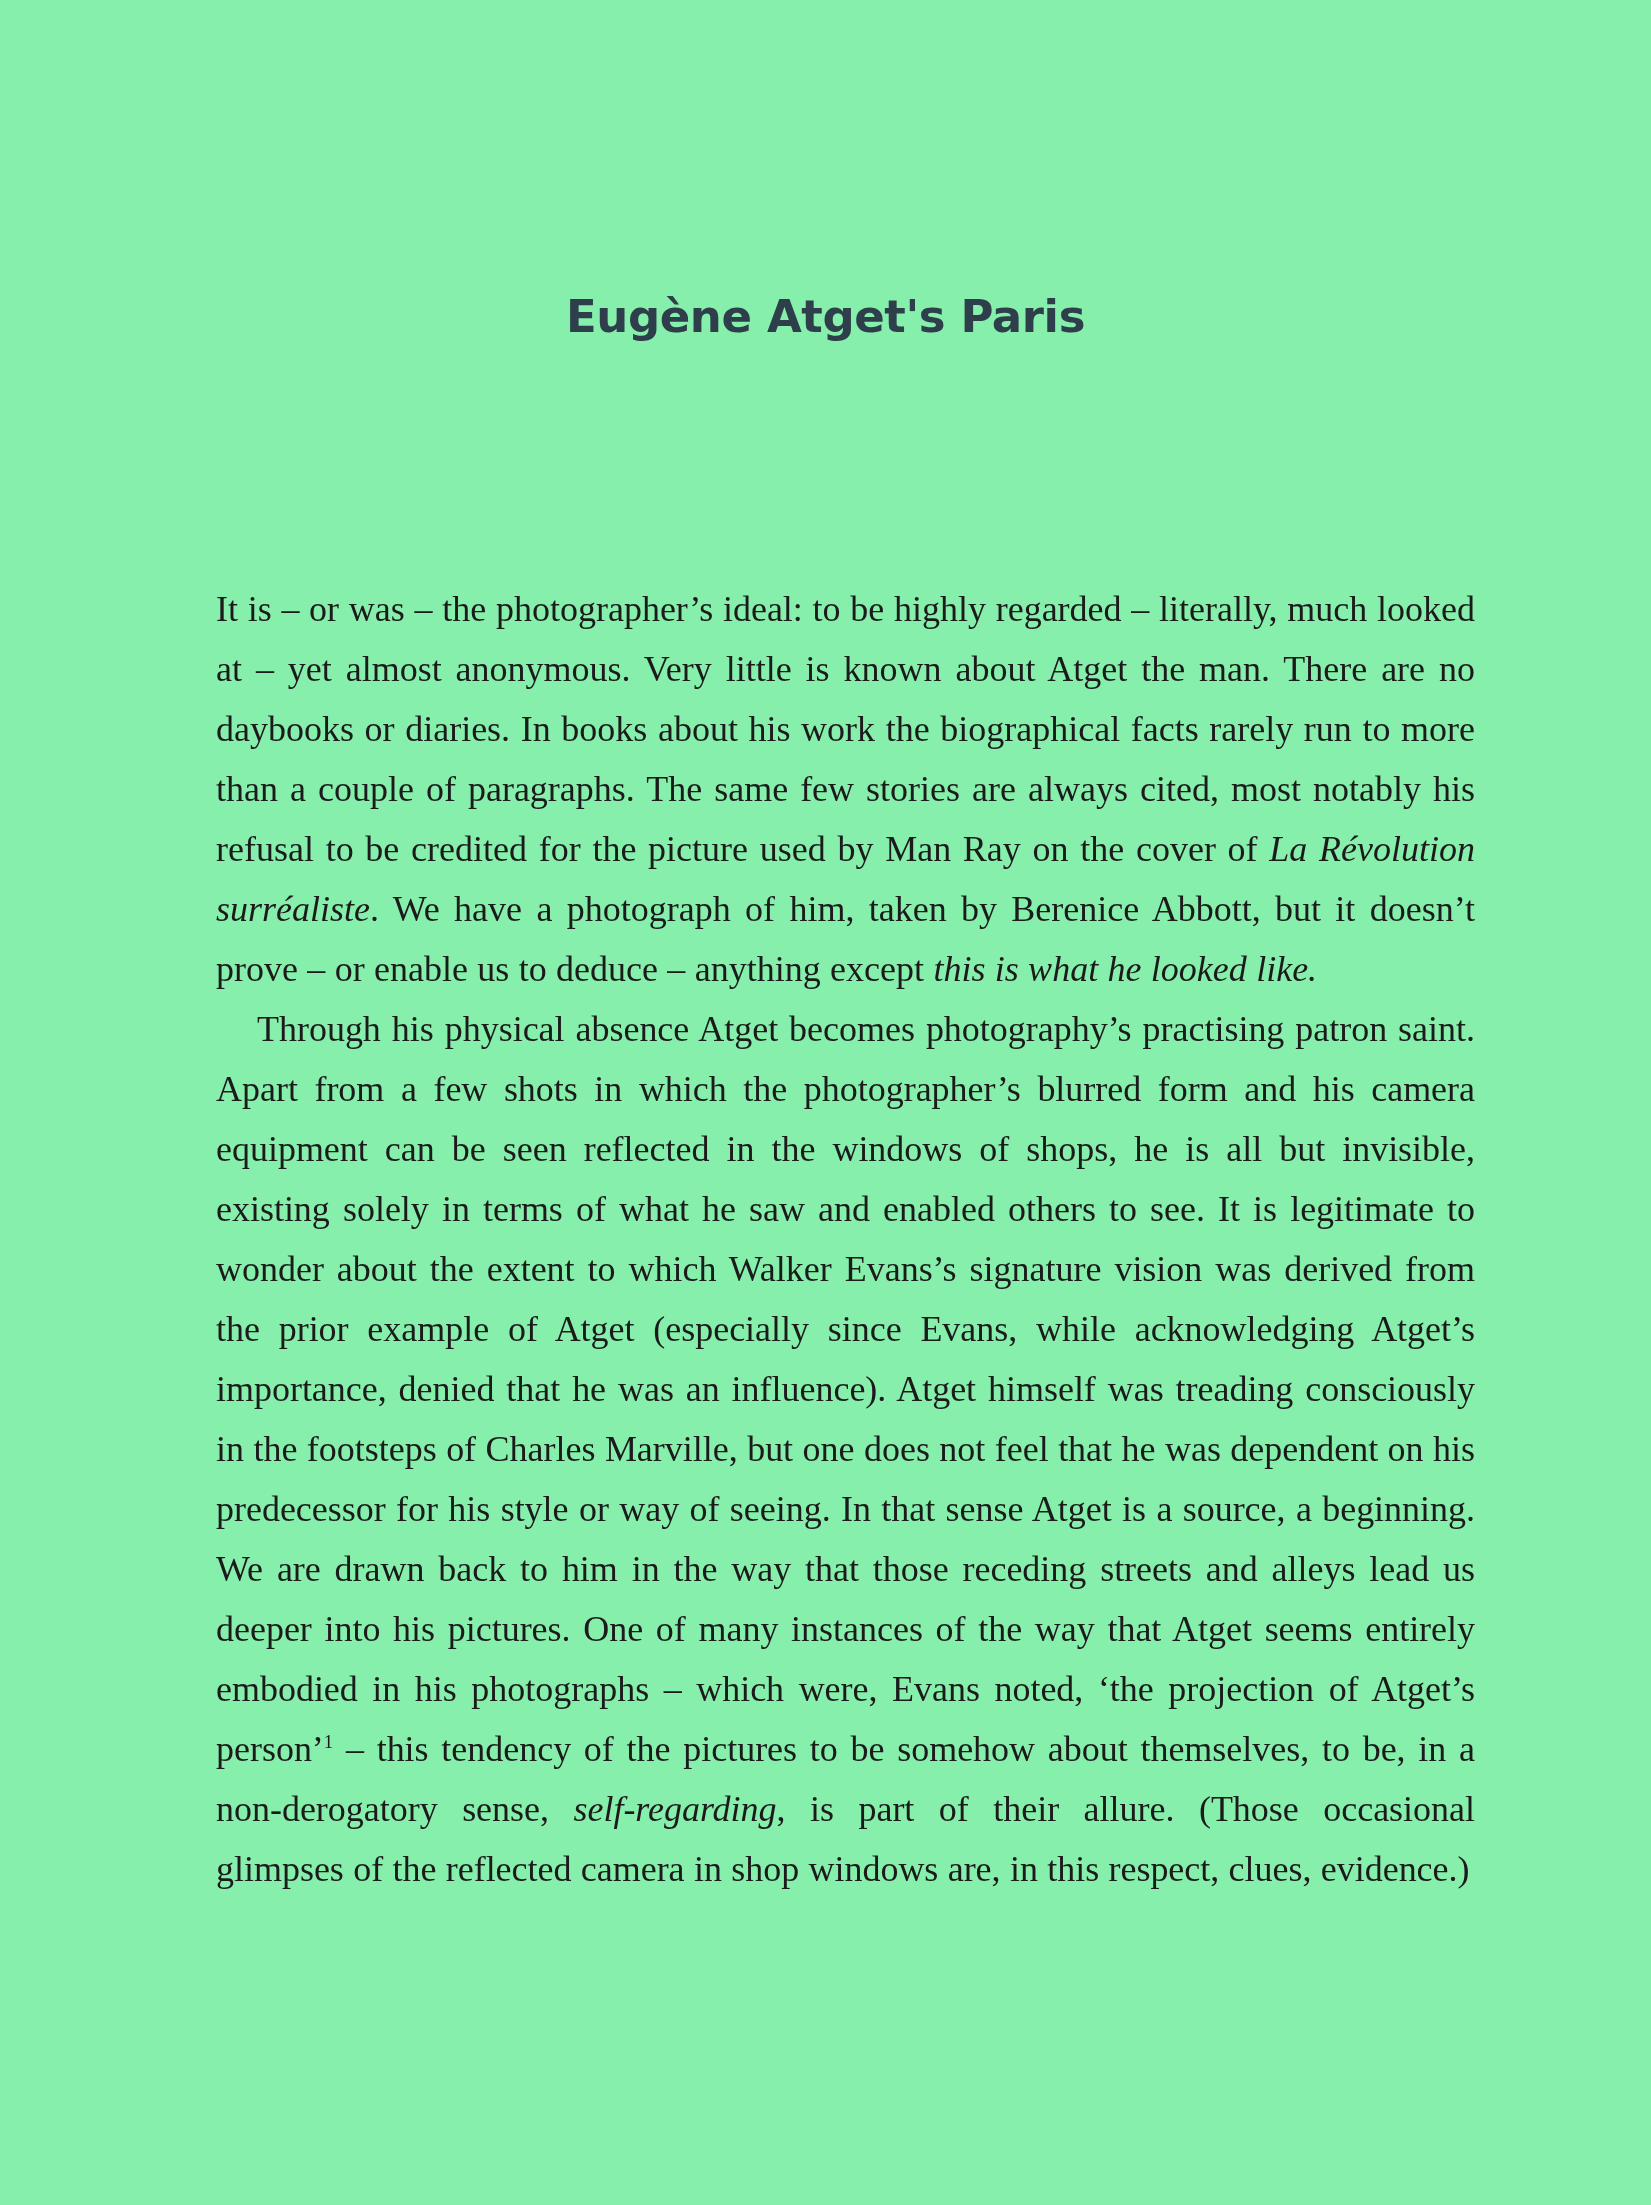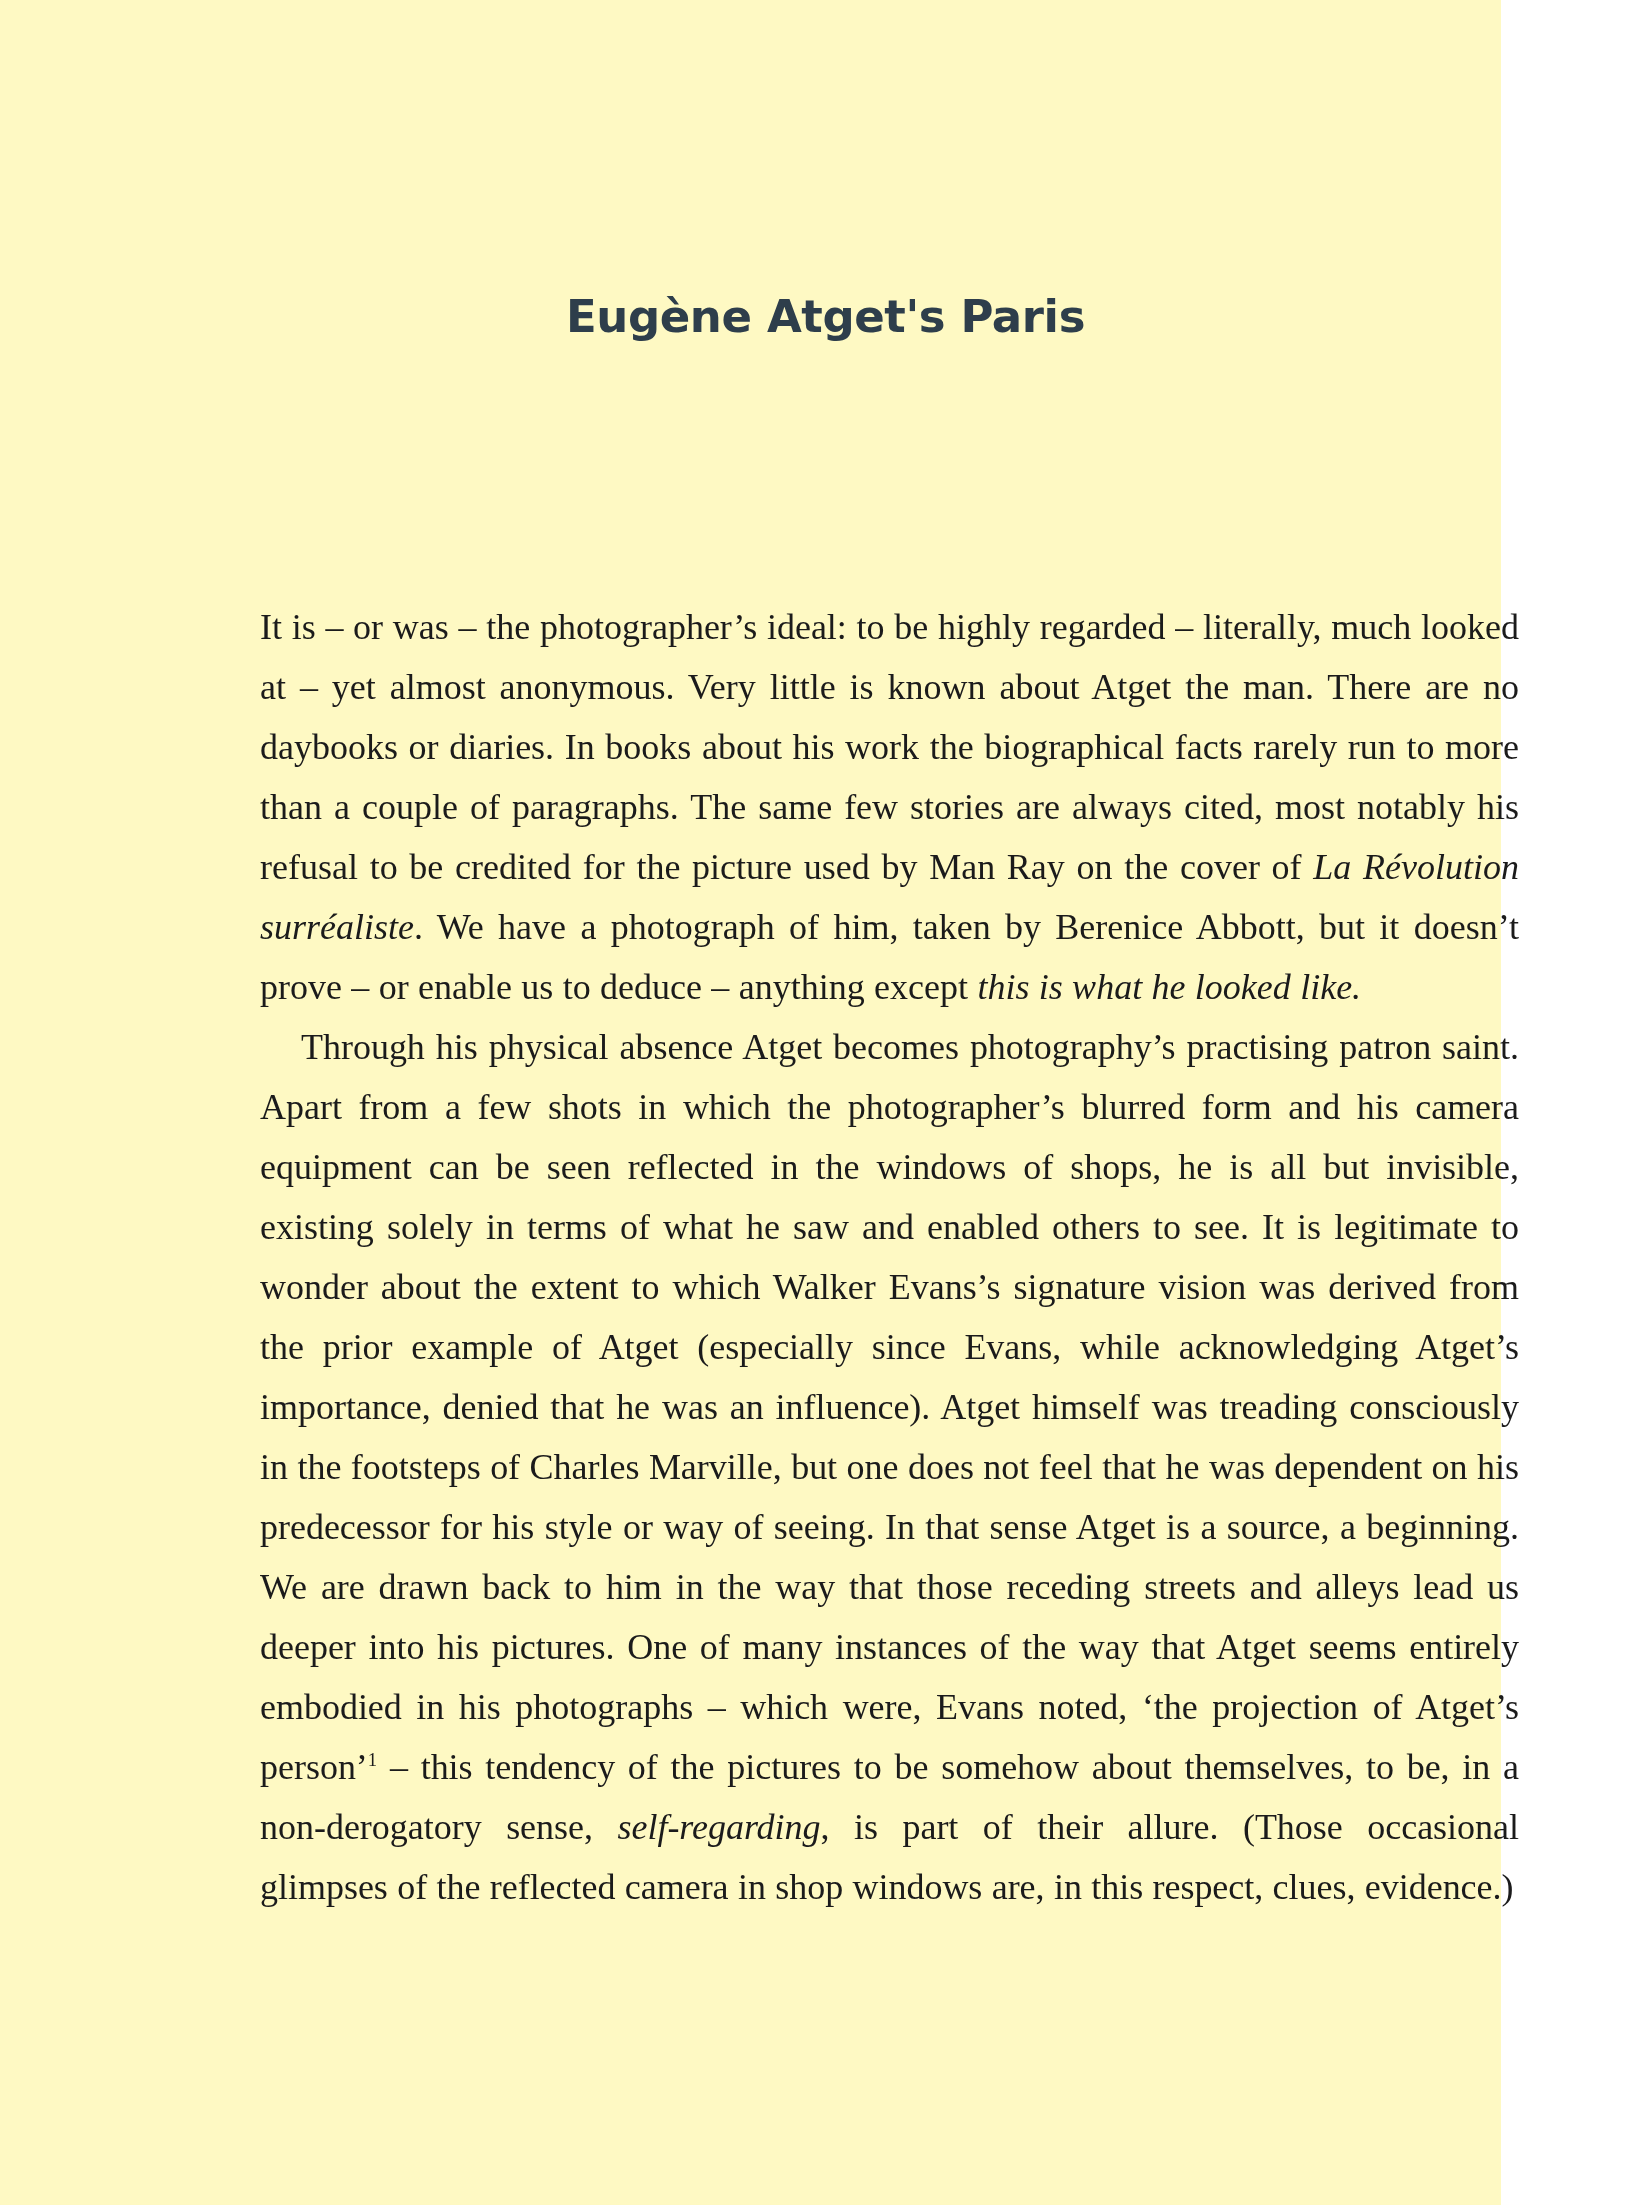--- a/index.html
+++ b/index.html
@@ -11,23 +11,23 @@
   body {
     width: 1651px;
     height: 2205px;
     overflow: hidden;
     font-family: "Liberation Serif", "DejaVu Serif", serif;
     -webkit-font-smoothing: antialiased;
   }
 
   .page {
     position: relative;
-    width: 1501px;
+    width: 1651px;
     height: 2205px;
-    background: #fef9c3;
+    background: #86efac;
     box-sizing: border-box;
   }
 
   
   .chapter-title {
     position: absolute;
     left: 0;
     top: 264px;
     width: 1651px;
     text-align: center;
@@ -36,23 +36,22 @@
     font-size: 45px;
     letter-spacing: -0.4px;
     color: #2e3e4b;
     line-height: 1.0;
   }
 
   
   .text-column {
     position: absolute;
     left: 216px;
-    top: 597px;
+    top: 579px;
     width: 1259px;
-    margin-left: 44px;
   }
 
   .para {
     margin: 0;
     font-size: 36px;
     line-height: 60px;
     color: #1b1b1b;
     text-align: justify;
     text-justify: inter-word;
     word-spacing: 0.01em;

